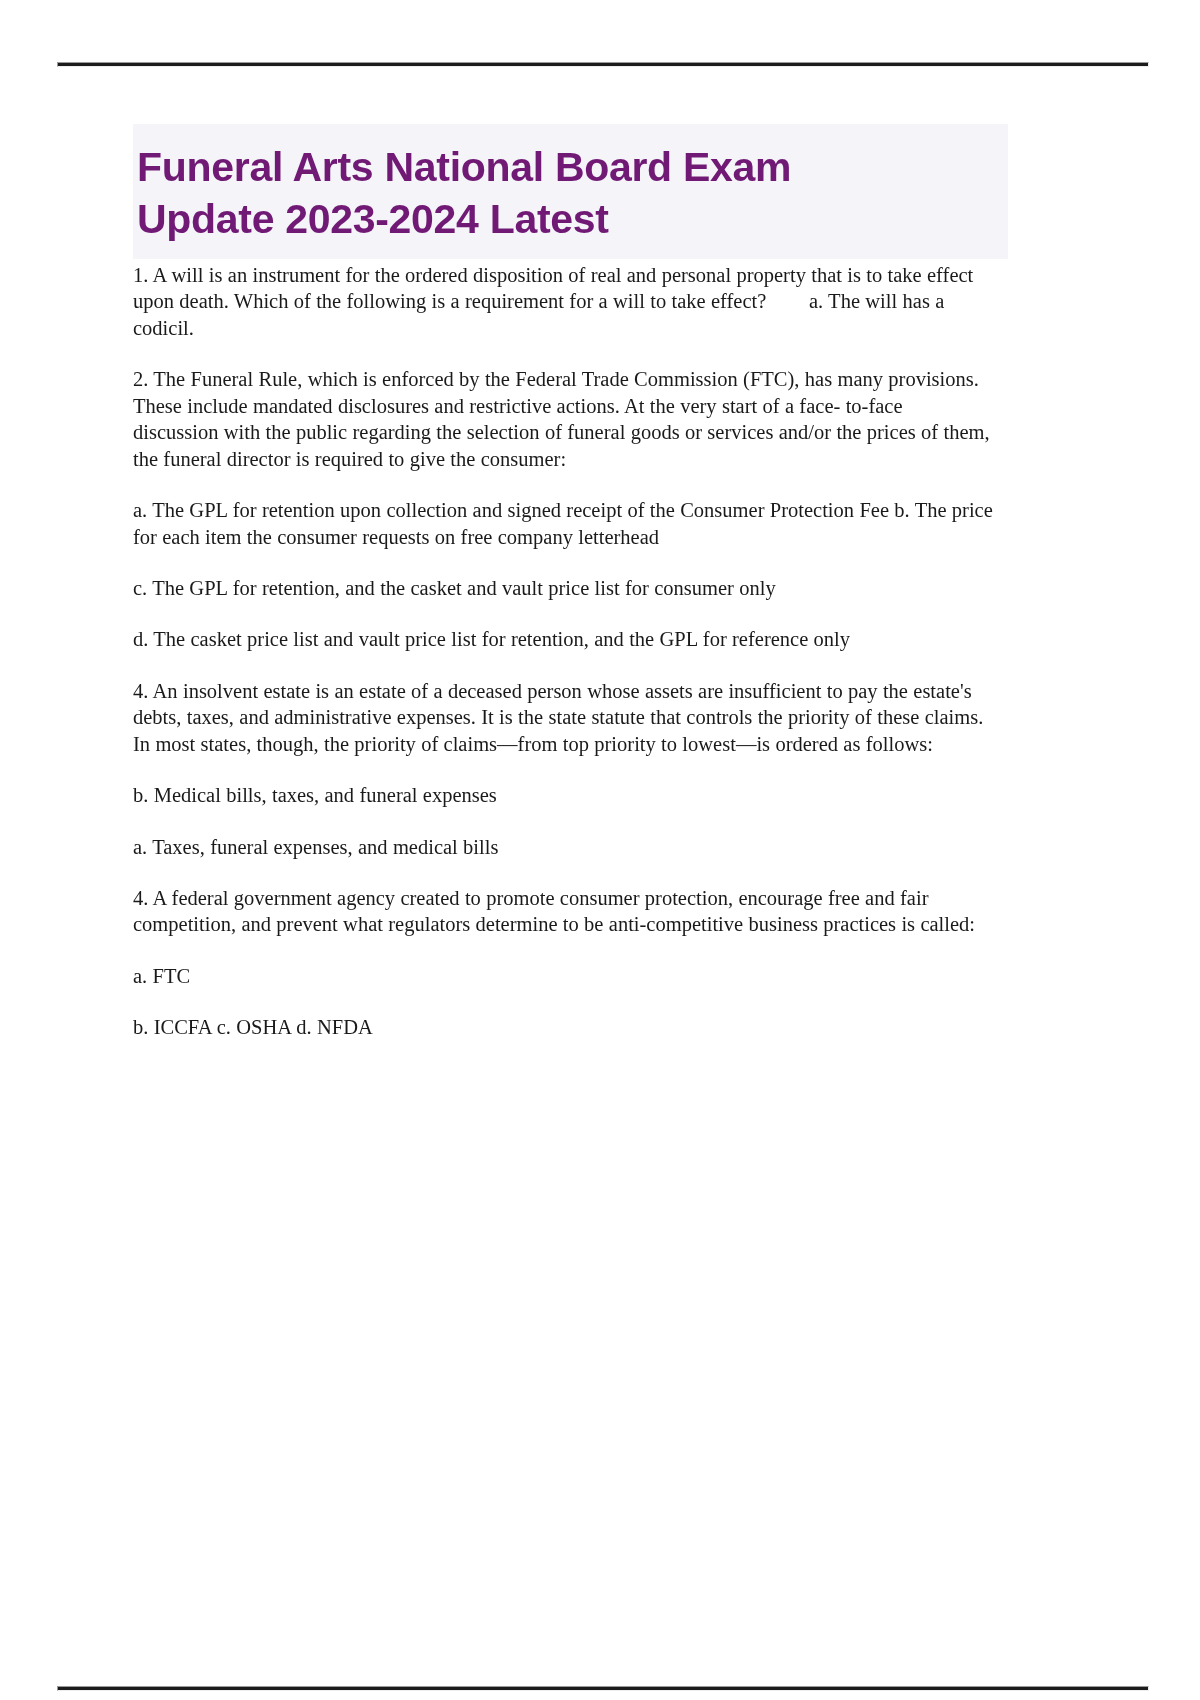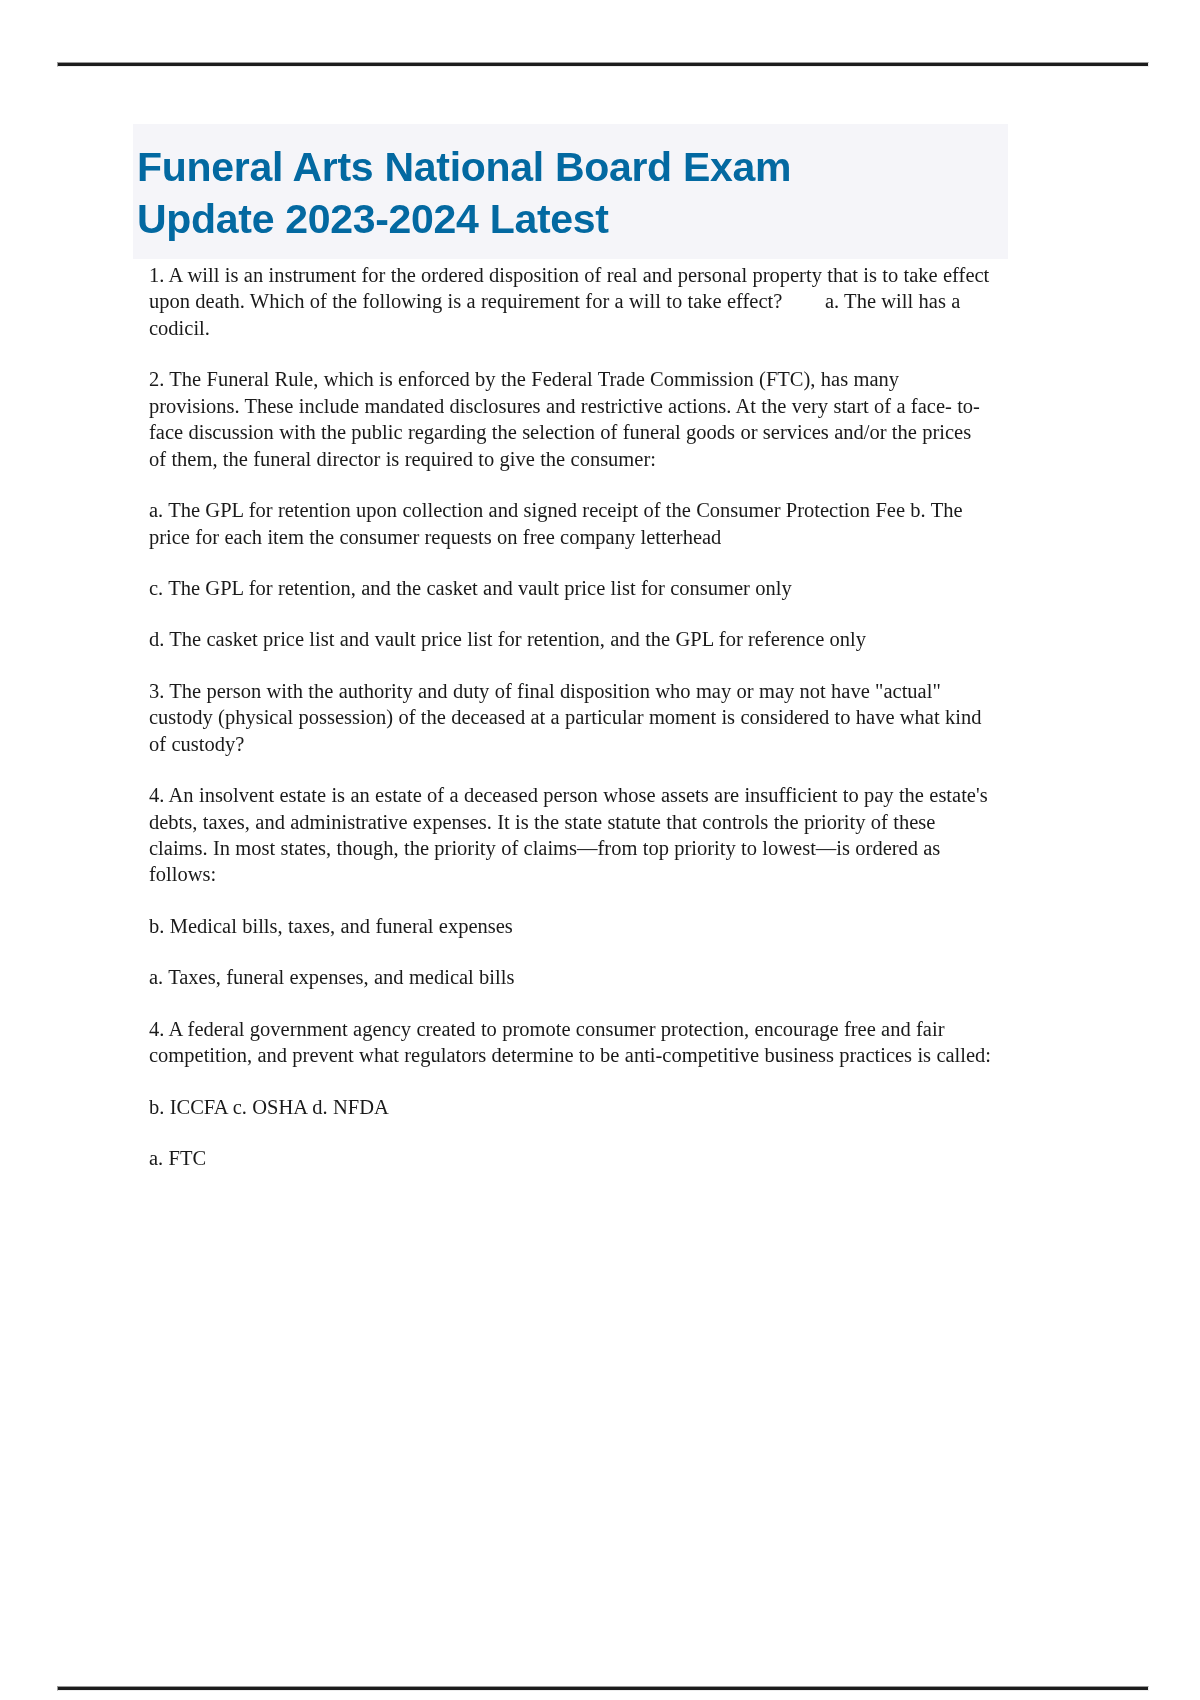--- a/index.html
+++ b/index.html
@@ -39,34 +39,34 @@
     padding: 18px 0 14px 0;
     box-sizing: border-box;
   }
   .doc-title {
     margin: 0;
     padding: 0 8px 0 4px;
     font-family: "Liberation Sans", "DejaVu Sans", sans-serif;
     font-weight: bold;
     font-size: 41px;
     line-height: 1.26;
-    color: #0369a1;
+    color: #701a75;
     letter-spacing: -0.3px;
     white-space: pre-line;
   }
 
   
   .body-block {
     position: absolute;
     left: 133px;
     top: 262px;
     width: 860px;
   }
   .para {
-    margin: 0 0 25px 16px;
+    margin: 0 0 25px 0;
     font-family: "Liberation Serif", "DejaVu Serif", serif;
     font-size: 20.5px;
     line-height: 1.29;
     color: #1a1a1a;
     text-align: left;
     white-space: pre-wrap;
     word-spacing: 0.2px;
   }
   .para:last-child { margin-bottom: 0; }
 </style>
@@ -81,24 +81,23 @@
     <h1 class="doc-title">Funeral Arts National Board Exam
 Update 2023-2024 Latest</h1>
   </div>
 
   <div class="body-block">
     <p class="para">1. A will is an instrument for the ordered disposition of real and personal property that is to take effect upon death. Which of the following is a requirement for a will to take effect?        a. The will has a codicil.</p>
     <p class="para">2. The Funeral Rule, which is enforced by the Federal Trade Commission (FTC), has many provisions. These include mandated disclosures and restrictive actions. At the very start of a face- to-face discussion with the public regarding the selection of funeral goods or services and/or the prices of them, the funeral director is required to give the consumer:</p>
     <p class="para">a. The GPL for retention upon collection and signed receipt of the Consumer Protection Fee b. The price for each item the consumer requests on free company letterhead</p>
     <p class="para">c. The GPL for retention, and the casket and vault price list for consumer only</p>
     <p class="para">d. The casket price list and vault price list for retention, and the GPL for reference only</p>
-    <p class="para">3. The person with the authority and duty of final disposition who may or may not have "actual" custody (physical possession) of the deceased at a particular moment is considered to have what kind of custody?</p>
     <p class="para">4. An insolvent estate is an estate of a deceased person whose assets are insufficient to pay the estate's debts, taxes, and administrative expenses. It is the state statute that controls the priority of these claims. In most states, though, the priority of claims—from top priority to lowest—is ordered as follows:</p>
     <p class="para">b. Medical bills, taxes, and funeral expenses</p>
     <p class="para">a. Taxes, funeral expenses, and medical bills</p>
     <p class="para">4. A federal government agency created to promote consumer protection, encourage free and fair competition, and prevent what regulators determine to be anti-competitive business practices is called:</p>
+    <p class="para">a. FTC</p>
     <p class="para">b. ICCFA c. OSHA d. NFDA</p>
-    <p class="para">a. FTC</p>
   </div>
 
   <hr class="rule bottom">
 
 </div>
 
 </body></html>

